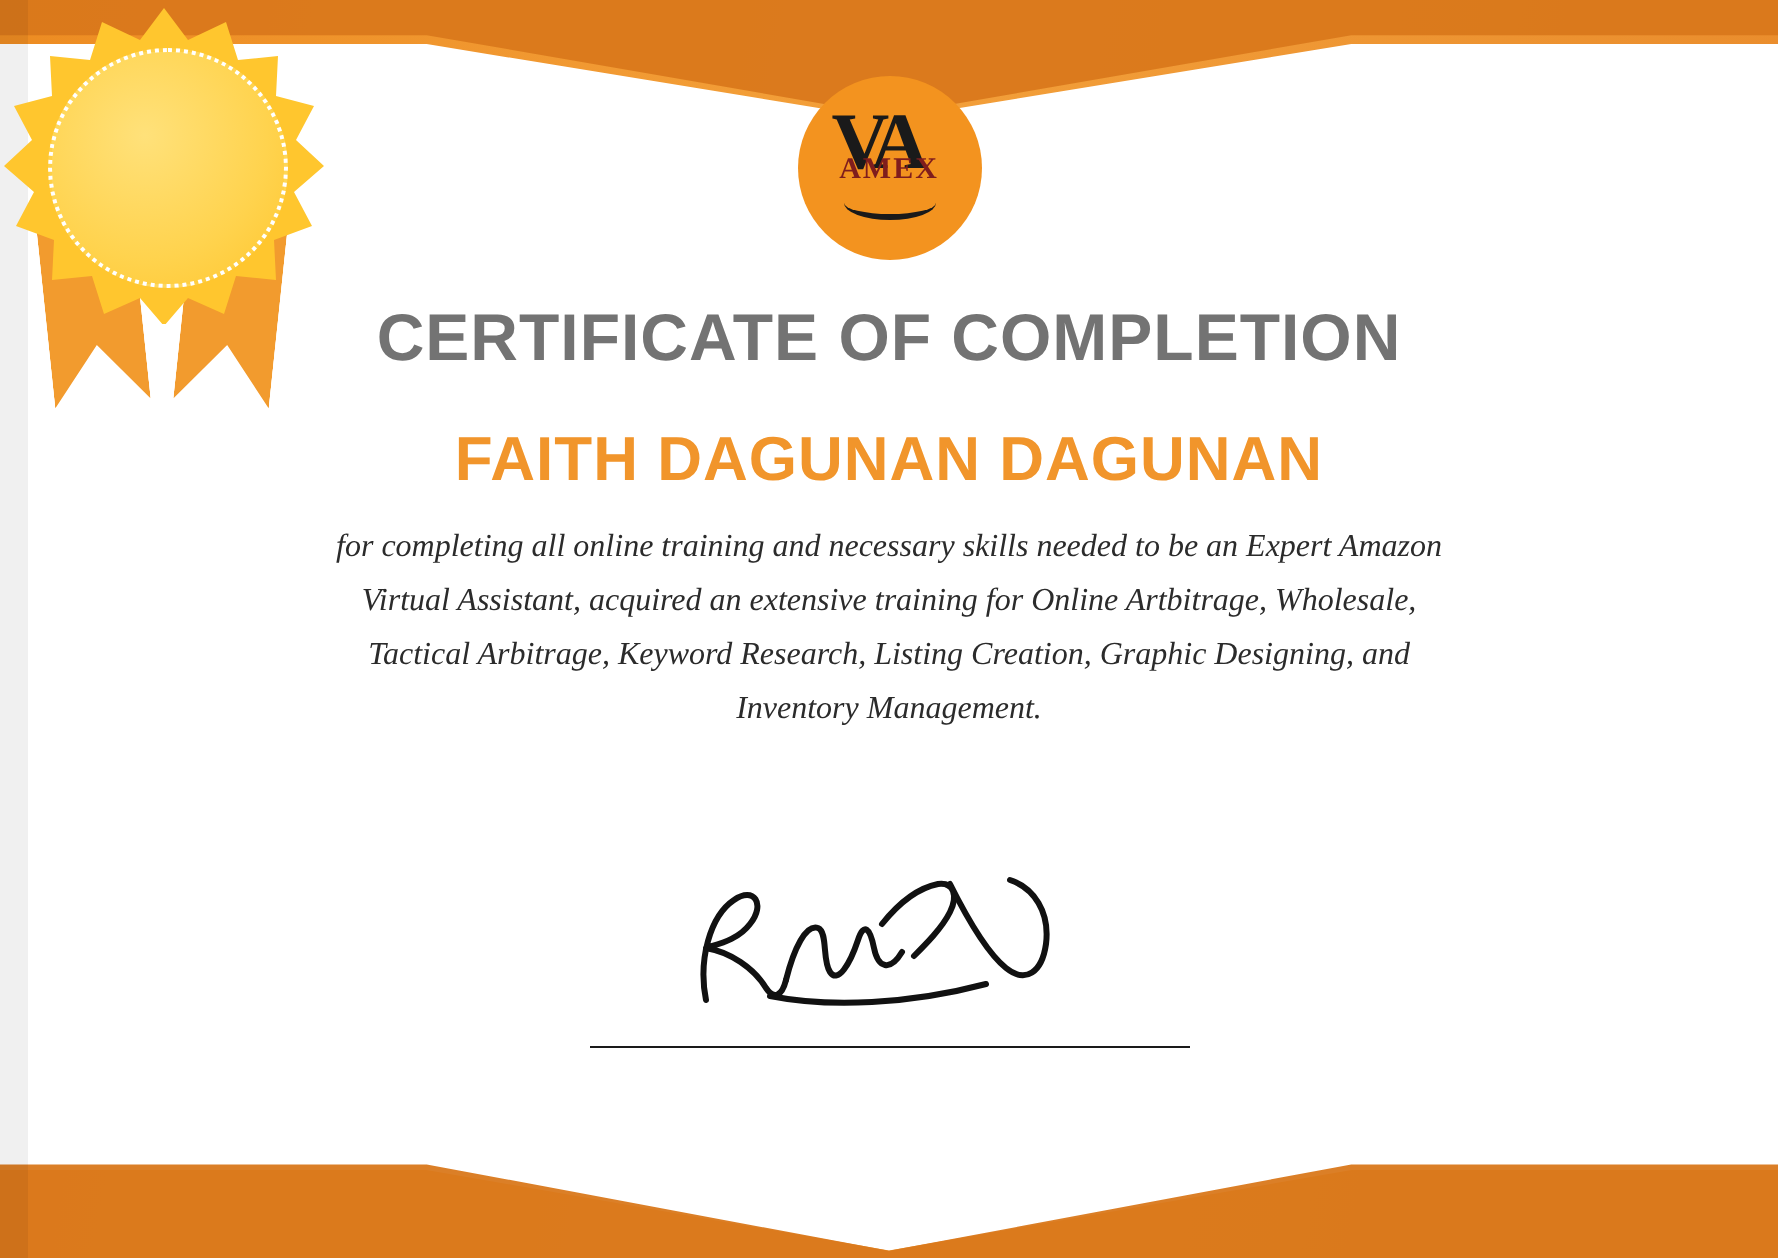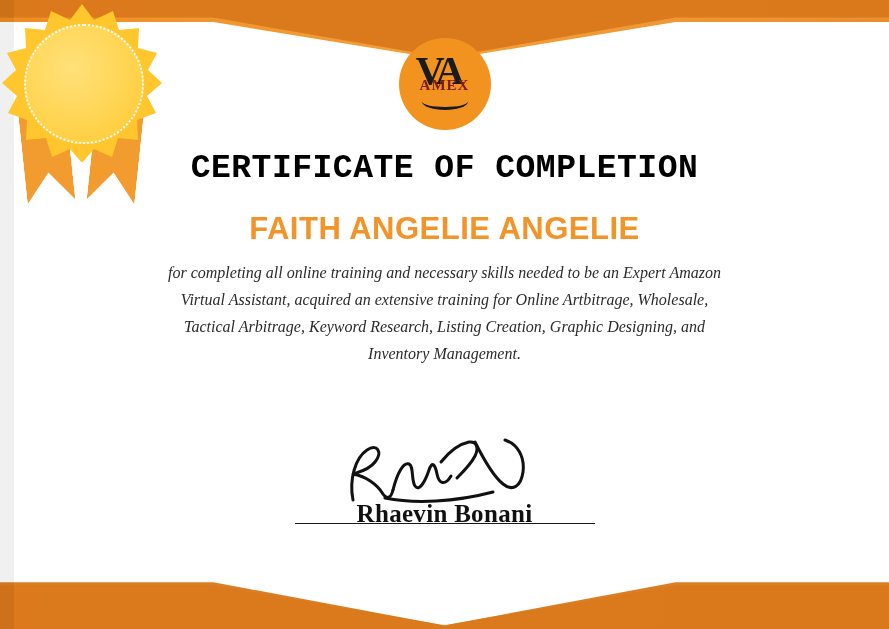--- a/index.html
+++ b/index.html
@@ -173,25 +173,25 @@
 
   
   .content {
     position: absolute;
     left: 0; right: 0;
     top: 150px;
     text-align: center;
     padding: 0 70px;
   }
   .title {
-    font-family: Liberation Mono, monospace;
+    font-family: Liberation Sans, sans-serif;
     font-weight: 700;
     font-size: 33px;
     letter-spacing: 0.5px;
-    color: #000000;
+    color: #737373;
     margin: 0 0 24px 0;
   }
   .presented {
     font-family: "Liberation Serif", serif;
     font-style: italic;
     font-size: 22px;
     color: #2f2f2f;
     margin: 0 0 14px 0;
   }
   .recipient {
@@ -280,31 +280,30 @@
   <div class="logo">
     <div class="logo-mark">
       <div class="logo-va">VA</div>
       <div class="logo-swoosh"></div>
       <div class="logo-amex">AMEX</div>
     </div>
   </div>
 
   <div class="content">
     <h1 class="title">CERTIFICATE OF COMPLETION</h1>
-    <p class="recipient">FAITH ANGELIE ANGELIE</p>
+    <p class="recipient">FAITH DAGUNAN DAGUNAN</p>
     <p class="body-text">for completing all online training and necessary skills needed to be an Expert Amazon Virtual Assistant, acquired an extensive training for Online Artbitrage, Wholesale, Tactical Arbitrage, Keyword Research, Listing Creation, Graphic Designing, and Inventory Management.</p>
   </div>
 
   <div class="sign-block">
     <svg class="signature-svg" viewBox="0 0 230 80" aria-hidden="true">
       <g fill="none" stroke="#111111" stroke-width="3" stroke-linecap="round" stroke-linejoin="round">
         <path d="M28 72 C24 52, 30 30, 42 22 C52 15, 58 24, 50 34 C44 42, 34 44, 28 46 C40 48, 52 56, 58 66 C62 72, 66 70, 68 62"></path>
         <path d="M68 62 C72 46, 78 34, 84 36 C89 38, 86 52, 90 58 C94 64, 100 54, 104 42 C107 33, 110 36, 112 46 C114 56, 120 58, 126 48"></path>
         <path d="M116 34 C124 24, 134 16, 144 14 C152 13, 154 20, 150 28 C146 36, 138 44, 132 50"></path>
         <path d="M150 14 C158 30, 168 48, 178 56 C188 64, 196 58, 198 44 C200 28, 192 16, 180 12"></path>
         <path d="M60 70 C90 76, 130 74, 168 64"></path>
       </g>
     </svg>
     <div class="sign-rule"></div>
-    <div class="sign-name">Rhaevin Bonani</div>
   </div>
 
 </div>
 
 </body></html>

